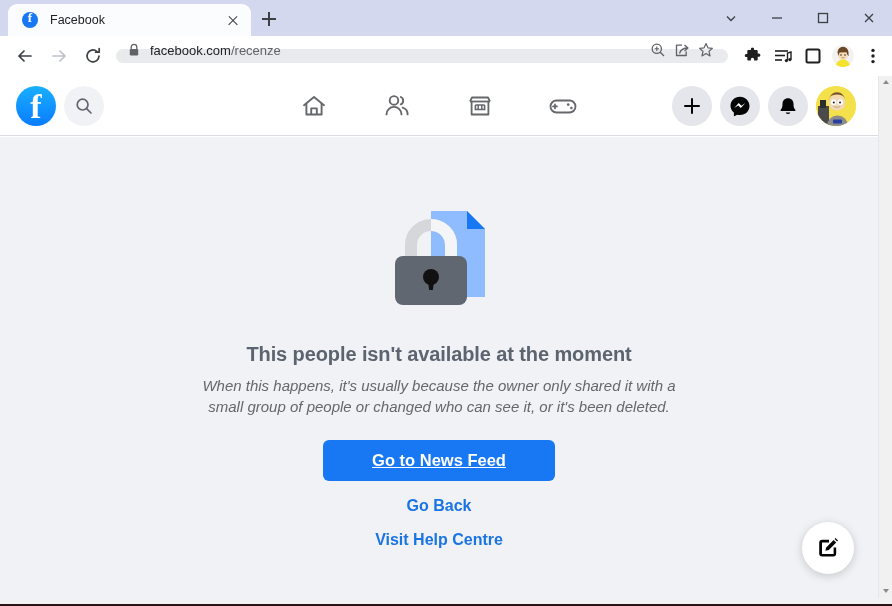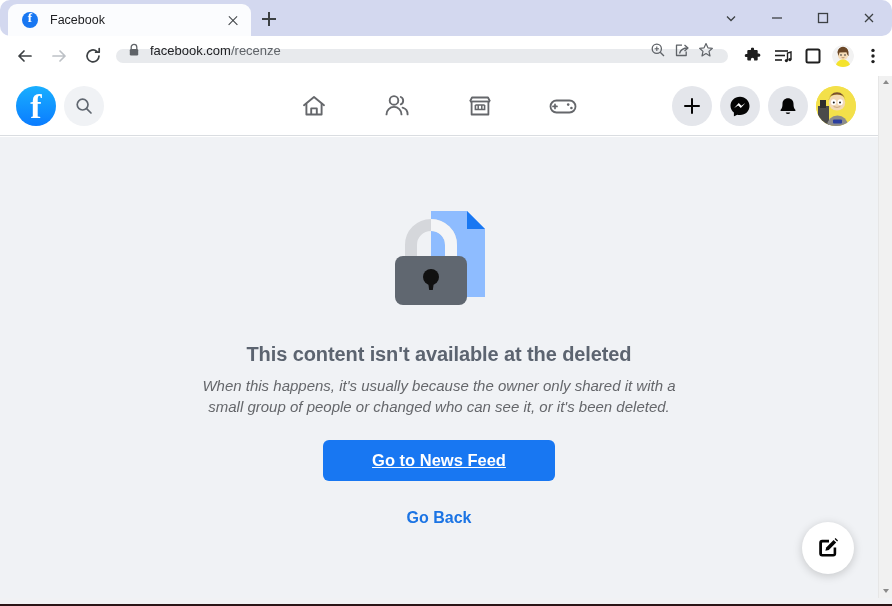--- a/index.html
+++ b/index.html
@@ -8,21 +8,20 @@
     overflow: hidden;
     font-family: "Liberation Sans", sans-serif;
     background: #ffffff;
   }
   #app { position: relative; width: 892px; height: 606px; }
 
   
   .tabstrip {
     position: absolute; top: 0; left: 0; width: 892px; height: 36px;
     background: #d3d8ef;
-    border-radius: 10px;
   }
   .tab {
     position: absolute; left: 8px; top: 4px; width: 243px; height: 32px;
     background: #fbfcfe; border-radius: 9px 9px 0 0;
     display: flex; align-items: center; padding: 0 8px 0 14px;
   }
   .tab-favicon {
     width: 16px; height: 16px; border-radius: 50%;
     background: #1877f2; position: relative; flex: 0 0 auto;
   }
@@ -144,21 +143,21 @@
   .main-desc {
     margin-top: 9px; font-size: 15px; color: #65676b; line-height: 21px;
     text-align: center; width: 492px; font-style: italic;
   }
   .primary-btn {
     margin-top: 23px; width: 232px; height: 41px; border: none; border-radius: 6px;
     background: #1877f2; color: #ffffff; font-size: 16.5px; font-weight: bold;
     font-family: "Liberation Sans", sans-serif; cursor: pointer; text-decoration: underline;
   }
   .link {
-    margin-top: 28px; color: #1b74e4; font-size: 16px; font-weight: bold;
+    margin-top: 16px; color: #1b74e4; font-size: 16px; font-weight: bold;
     text-decoration: none; cursor: pointer;
   }
 
   .fab {
     position: absolute; right: 24px; bottom: 24px; width: 52px; height: 52px;
     border-radius: 50%; background: #ffffff;
     box-shadow: 0 2px 10px rgba(0,0,0,0.18); cursor: pointer;
   }
   .fab svg { position: absolute; left: 50%; top: 50%; transform: translate(-50%,-50%); }
 
@@ -405,26 +404,27 @@
           <path d="M42 8 H78 L96 26 V94 H42 Z" fill="#8ebcff"></path>
           <path d="M78 8 L96 26 H78 Z" fill="#1877f2"></path>
           <path d="M22 56 V42 a20 20 0 0 1 40 0 V56" stroke="#d5d7db" stroke-width="12" fill="none"></path>
           <path d="M42 22 a20 20 0 0 1 20 20 V56" stroke="#f4f5f7" stroke-width="12" fill="none"></path>
           <rect x="6" y="53" width="72" height="49" rx="8" fill="#606770"></rect>
           <circle cx="42" cy="74" r="8" fill="#111111"></circle>
           <path d="M38.6 76 h6.8 l-1.6 11 h-3.6 z" fill="#111111"></path>
         </svg>
       </div>
 
-      <div class="main-title">This content isn't available at the deleted</div>
+      <div class="main-title">This people isn't available at the moment</div>
       <div class="main-desc">When this happens, it's usually because the owner only shared it with a small group of people or changed who can see it, or it's been deleted.</div>
 
       <button class="primary-btn">Go to News Feed</button>
 
       <a class="link" href="#">Go Back</a>
+      <a class="link" href="#">Visit Help Centre</a>
     </div>
 
     <div class="fab">
       <svg width="24" height="24" viewBox="0 0 24 24">
         <path d="M3.2 6.8 a3 3 0 0 1 3 -3 H13 v2.6 H6.6 a0.6 0.6 0 0 0 -0.6 0.6 V17.4 a0.6 0.6 0 0 0 0.6 0.6 H17 a0.6 0.6 0 0 0 0.6 -0.6 V11.4 h2.6 v6.2 a3 3 0 0 1 -3 3 H6.2 a3 3 0 0 1 -3 -3 Z" fill="#050505"></path>
         <path d="M10.2 11.4 L17.6 4 l2.6 2.6 l-7.4 7.4 l-3.4 0.8 z" fill="#050505"></path>
         <path d="M18.6 2.9 l0.9 -0.9 l2.5 2.5 l-0.9 0.9 z" fill="#050505"></path>
       </svg>
     </div>
   </div>

